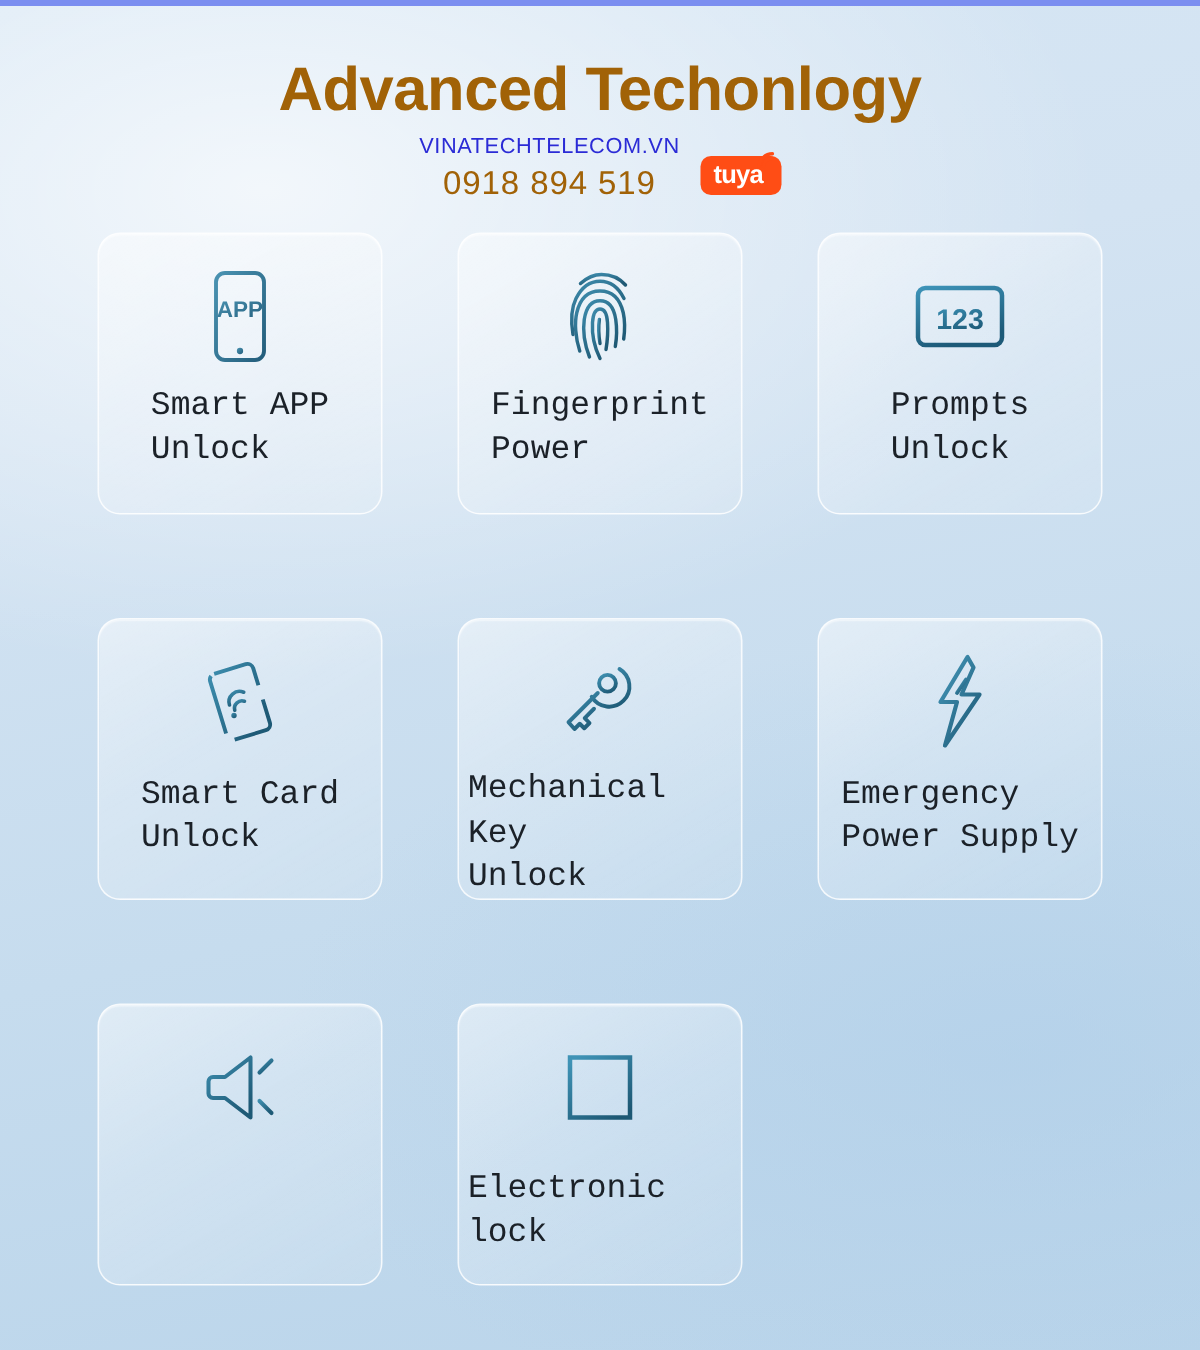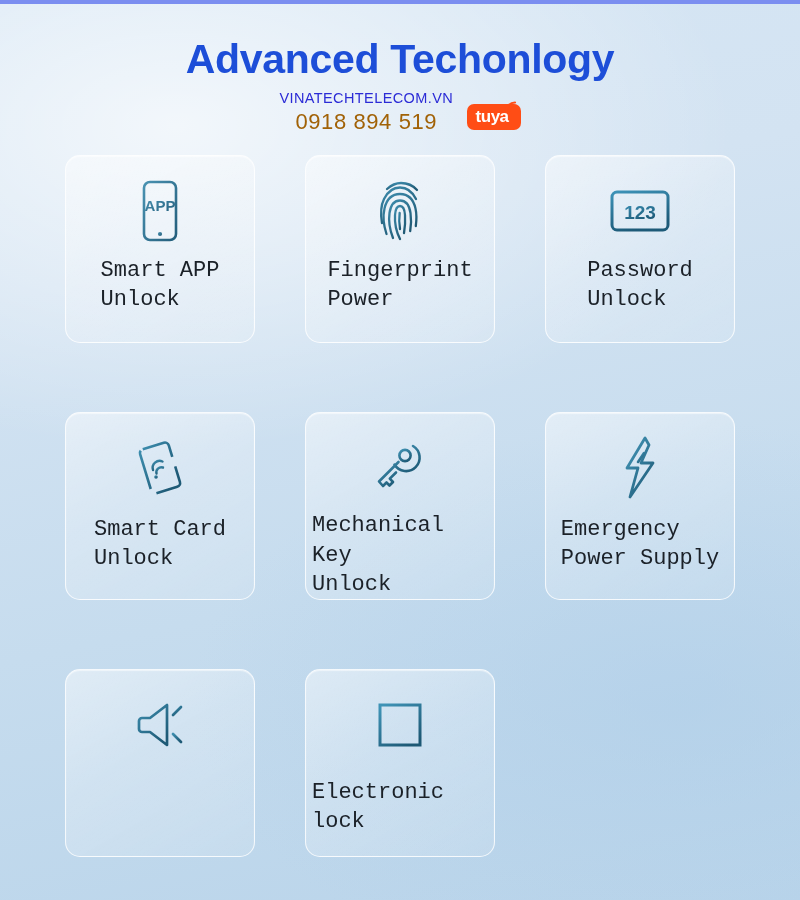--- a/index.html
+++ b/index.html
@@ -19,21 +19,21 @@
     background:#7b8ef0;
   }
 
   #page { position:relative; width:800px; height:900px; }
 
   
   #header { padding-top:38px; text-align:center; }
   #title {
     font-size:41px;
     font-weight:bold;
-    color:#1d4ed8;
+    color:#a16207;
     letter-spacing:-0.3px;
     line-height:1.05;
   }
 
   #contact { margin-top:9px; position:relative; display:inline-block; }
   #contact-lines { display:inline-block; vertical-align:middle; text-align:center; }
   #site {
     font-size:14.5px;
     color:#2b2bd6;
     letter-spacing:0.4px;
@@ -185,21 +185,21 @@
           <defs>
             <linearGradient id="g3" x1="0" y1="0" x2="0.4" y2="1">
               <stop offset="0" stop-color="#3d93b8"></stop>
                 <stop offset="1" stop-color="#1d5a78"></stop>
             </linearGradient>
           </defs>
           <rect x="3" y="3" width="56" height="38" rx="5" ry="5" fill="none" stroke="url(#g3)" stroke-width="3"></rect>
           <text x="31" y="30" text-anchor="middle" font-family="'Liberation Sans',sans-serif" font-size="19" font-weight="bold" fill="url(#g3)">123</text>
         </svg>
       </div>
-      <div class="card-label">Password
+      <div class="card-label">Prompts
 Unlock</div>
     </div>
 
     <div class="card row2">
       <div class="card-icon">
         <svg width="62" height="62" viewBox="0 0 62 62">
           <defs>
             <linearGradient id="g4" x1="0" y1="0" x2="0.6" y2="1">
               <stop offset="0" stop-color="#3d8dae"></stop>
                 <stop offset="1" stop-color="#1e5a76"></stop>

